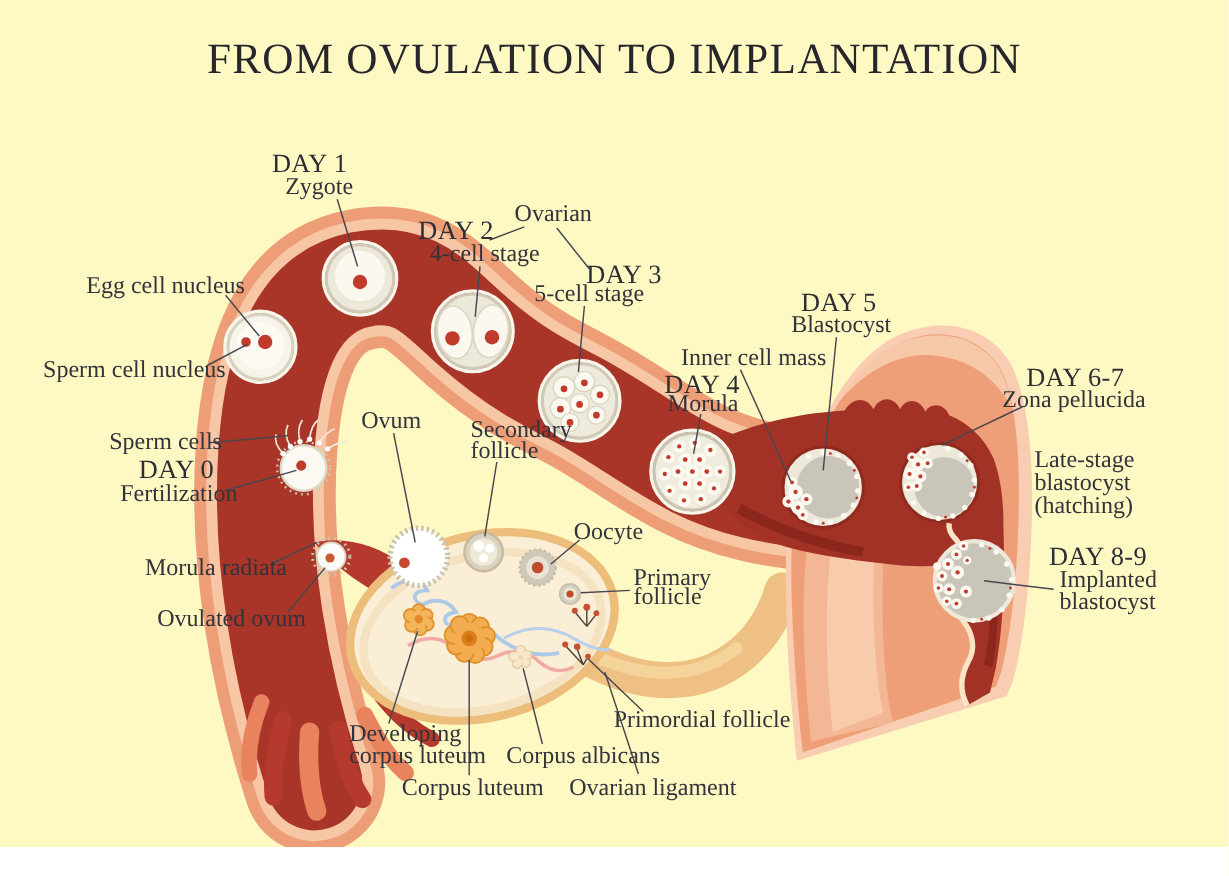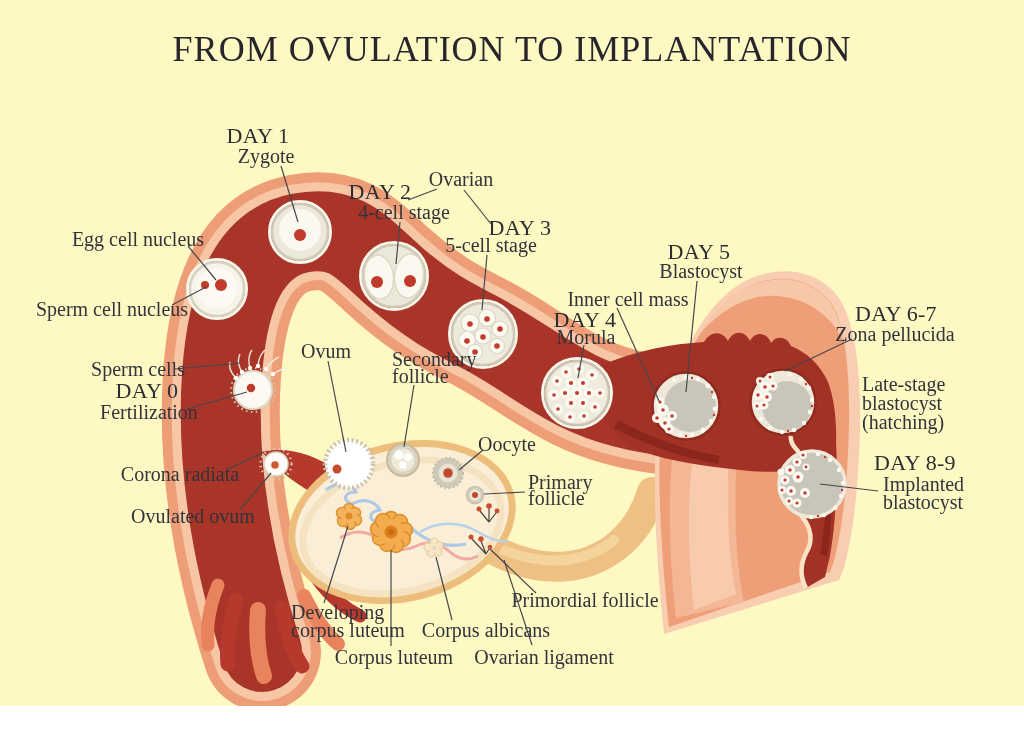--- a/index.html
+++ b/index.html
@@ -406,21 +406,21 @@
   <div class="lbl la" style="left:883px;top:484px">Implanted</div>
   <div class="lbl la" style="left:883px;top:502px">blastocyst</div>
 
   <div class="lbl" style="left:138px;top:239px">Egg cell nucleus</div>
   <div class="lbl" style="left:112px;top:309px">Sperm cell nucleus</div>
   <div class="lbl" style="left:138px;top:369px">Sperm cells</div>
 
   <div class="lbl day" style="left:147px;top:391px">DAY 0</div>
   <div class="lbl" style="left:149px;top:412px">Fertilization</div>
 
-  <div class="lbl" style="left:180px;top:474px">Corona radiata</div>
+  <div class="lbl" style="left:180px;top:474px">Morula radiata</div>
   <div class="lbl" style="left:193px;top:516px">Ovulated ovum</div>
 
   <div class="lbl" style="left:326px;top:351px">Ovum</div>
   <div class="lbl la" style="left:392px;top:359px">Secondary</div>
   <div class="lbl la" style="left:392px;top:376px">follicle</div>
   <div class="lbl" style="left:507px;top:444px">Oocyte</div>
   <div class="lbl la" style="left:528px;top:482px">Primary</div>
   <div class="lbl la" style="left:528px;top:498px">follicle</div>
   <div class="lbl" style="left:585px;top:600px">Primordial follicle</div>
   <div class="lbl la" style="left:291px;top:612px">Developing</div>

